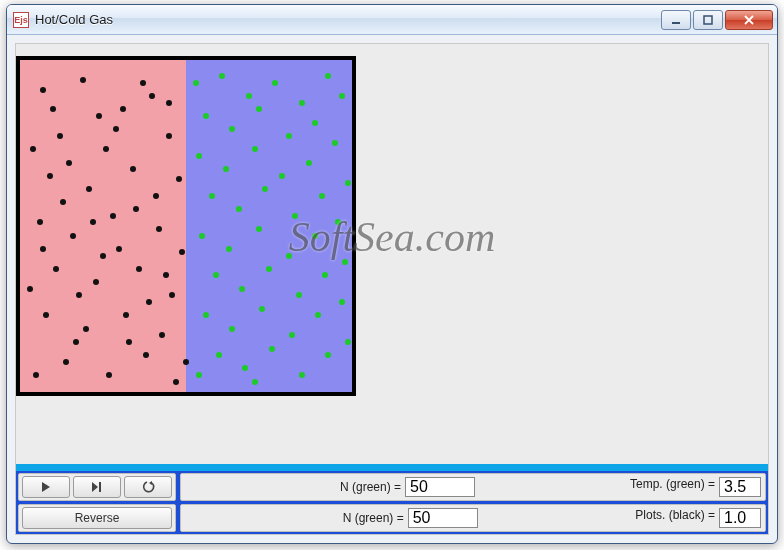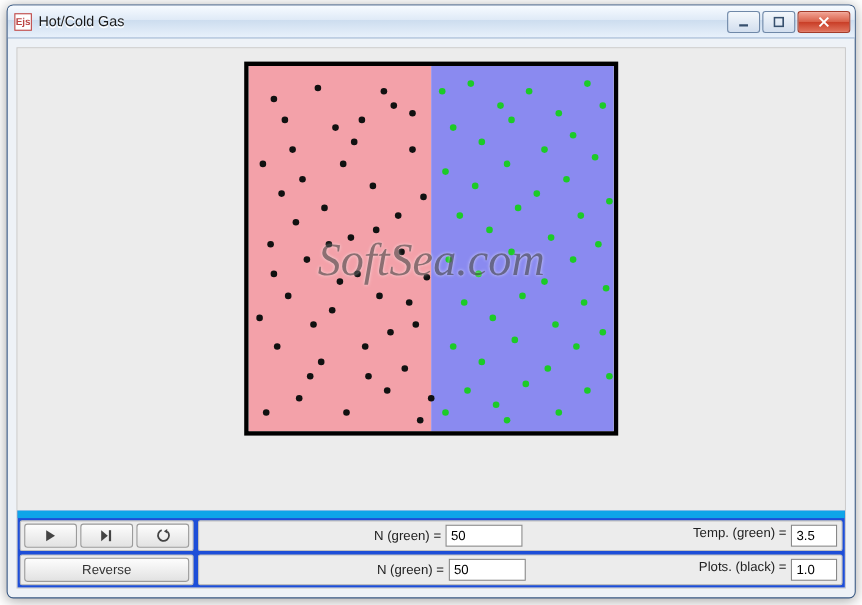--- a/index.html
+++ b/index.html
@@ -77,21 +77,21 @@
     border: 1px solid #c9c9c9;
     display: flex;
     flex-direction: column;
   }
 
   .sim-area {
     flex: 1;
     background: #ececec;
     display: flex;
     align-items: flex-start;
-    justify-content: center;
+    justify-content: flex-start;
     padding-top: 12px;
     position: relative;
   }
   .sim-box {
     width: 340px; height: 340px;
     border: 4px solid #000;
     position: relative;
     overflow: hidden;
   }
   .half-left {
@@ -168,21 +168,21 @@
     white-space: nowrap;
   }
   .valbox {
     width: 70px;
     height: 20px;
     background: #fff;
     border: 1px solid #888;
     padding: 0 4px;
     display: flex;
     align-items: center;
-    font-size: 12px;
+    font-size: 16px;
     color: #000;
   }
   .valbox.small { width: 42px; }
   .spacer { flex: 1; }
   .pair-right { display: flex; margin-left: auto; }
 
   .chk {
     width: 14px; height: 14px;
     border: 1px solid #7a7a7a;
     background: linear-gradient(#fff,#e8e8e8);

